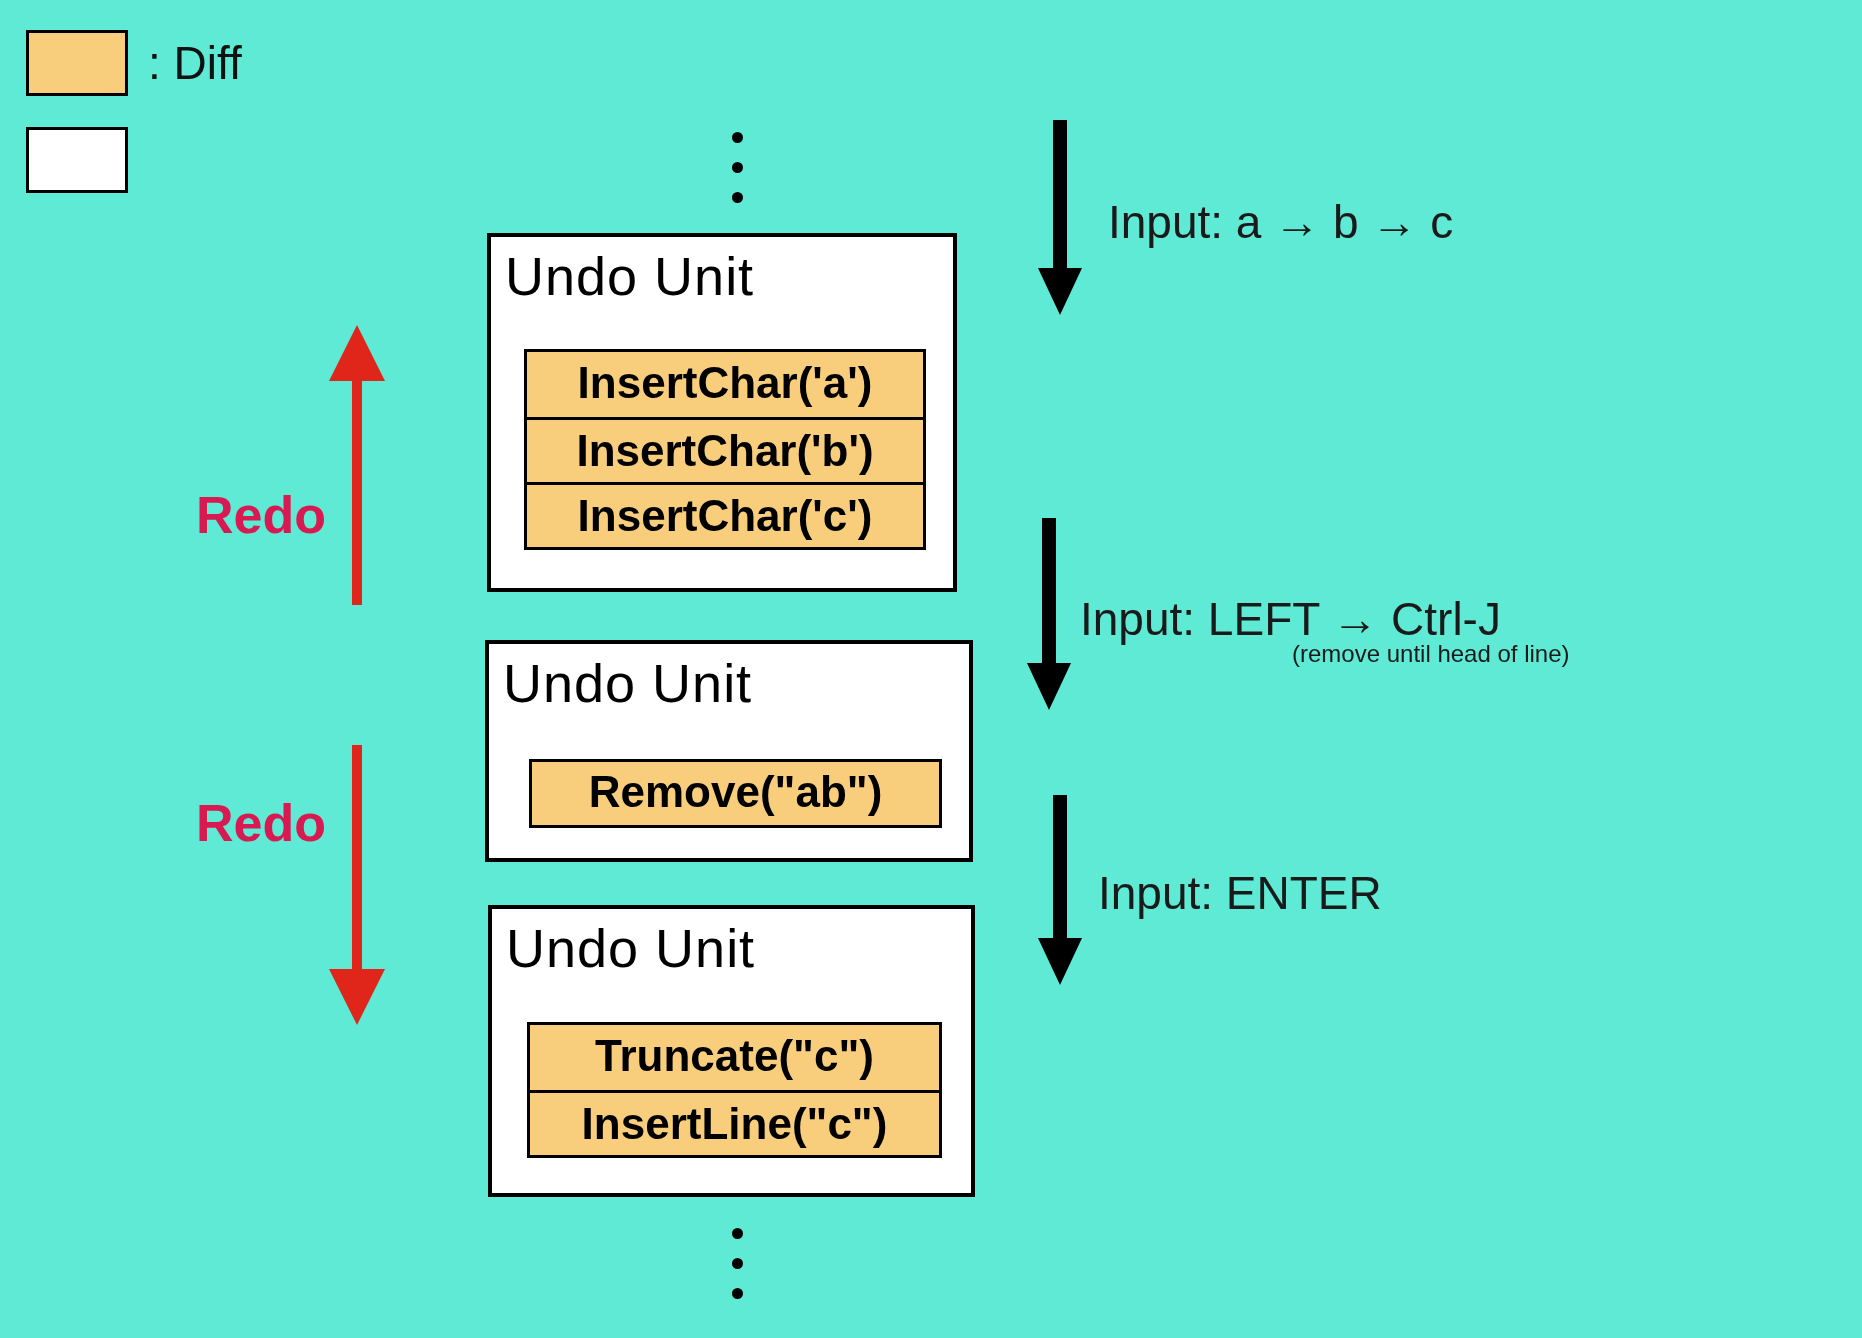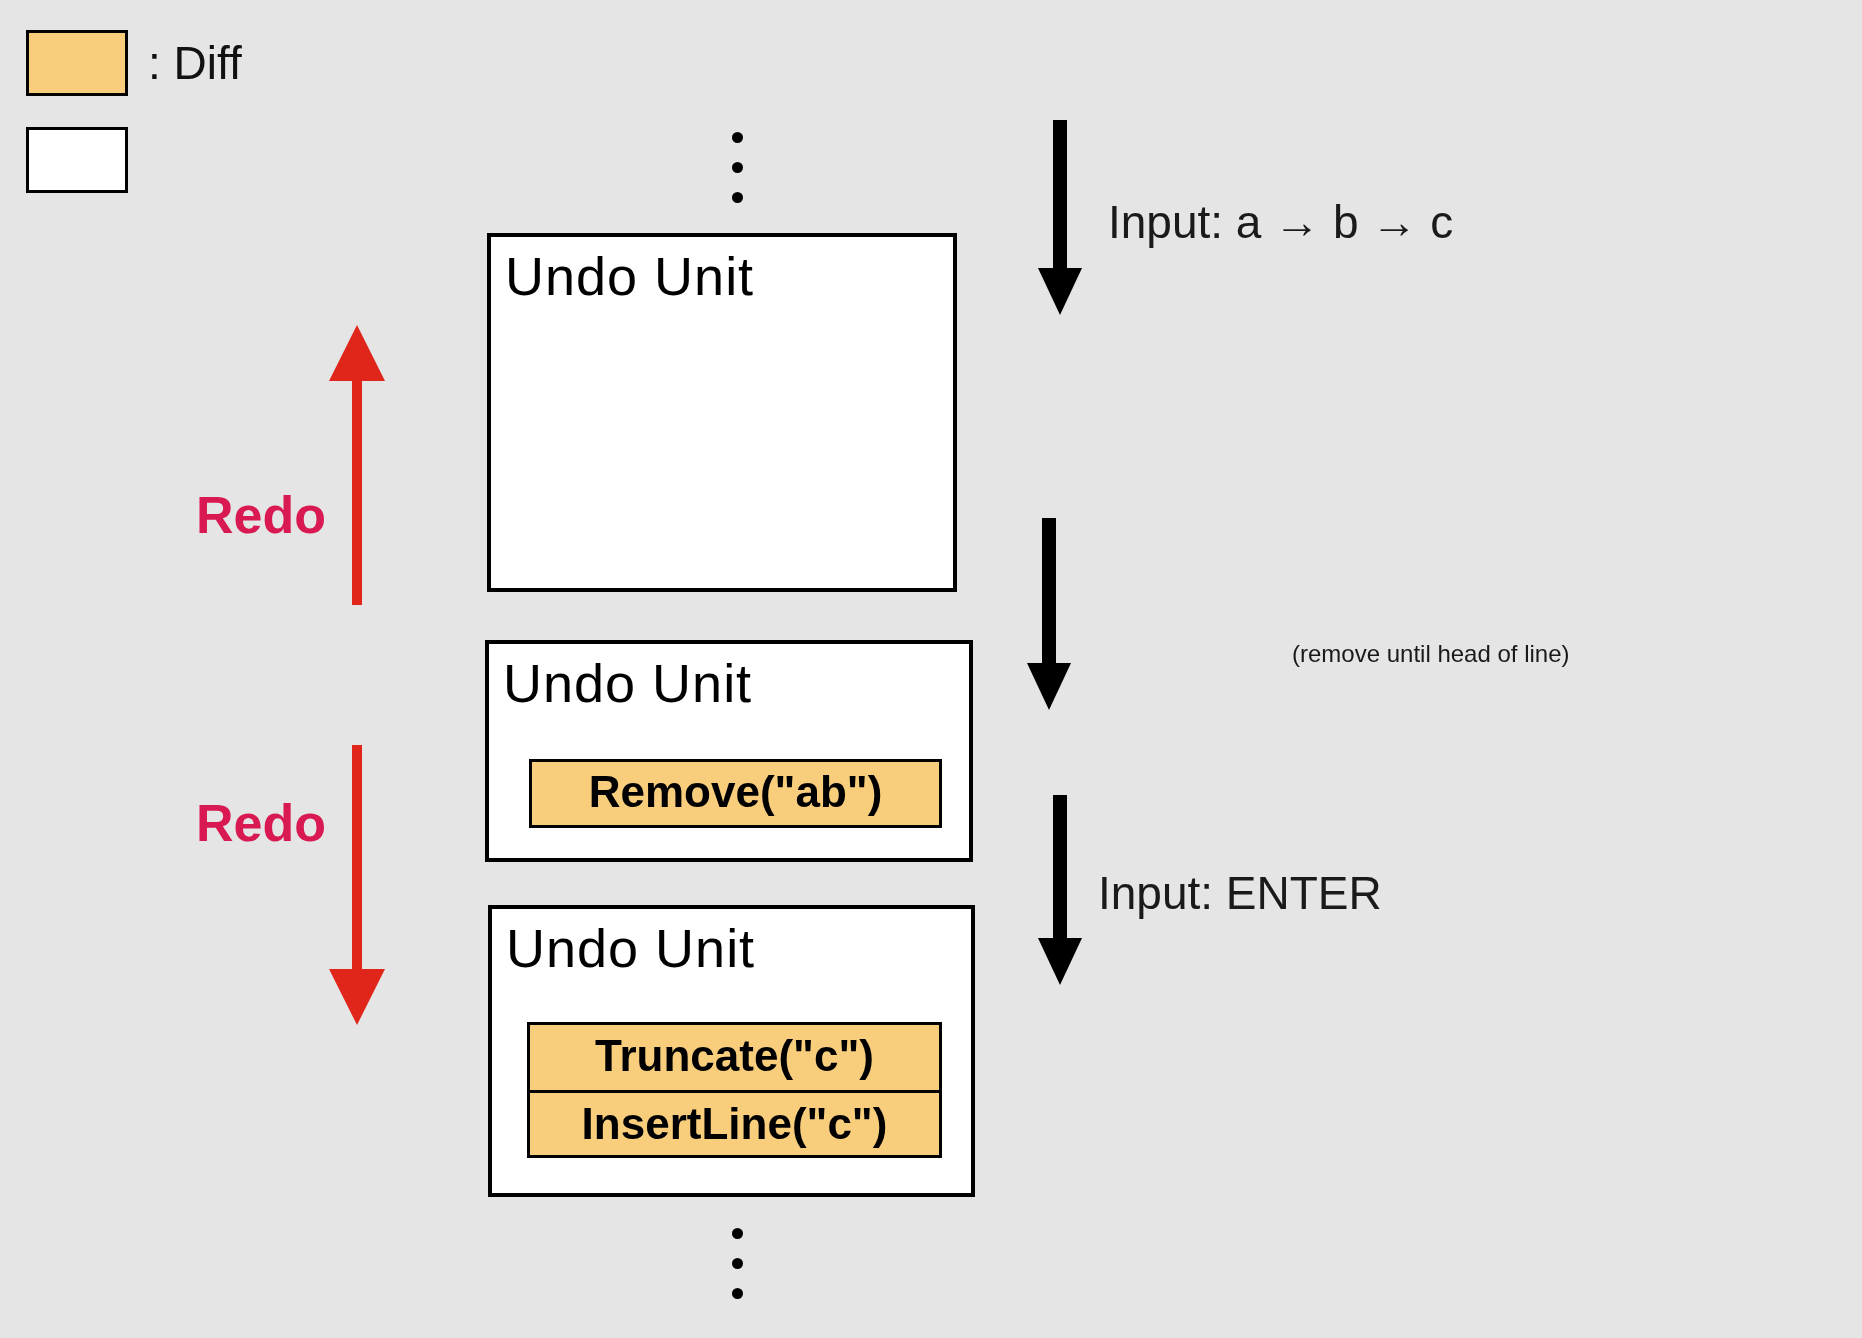--- a/index.html
+++ b/index.html
@@ -2,21 +2,21 @@
 <html><head>
 <meta charset="utf-8">
 <style>
   * { margin: 0; padding: 0; box-sizing: border-box; }
   html, body { background: #ffffff; }
   body { font-family: "Liberation Sans", "DejaVu Sans", sans-serif; }
   .canvas {
     position: relative;
     width: 1862px;
     height: 1338px;
-    background: #e5e5e5;
+    background: #5eead4;
     overflow: hidden;
   }
   .abs { position: absolute; }
 
   
   .swatch {
     width: 102px; height: 66px;
     border: 3px solid #000;
     background: #fff;
   }
@@ -91,20 +91,25 @@
   <div class="abs swatch" style="left:26px; top:127px;"></div>
 
   <div class="abs dots" style="left:732px; top:132px;">
     <span class="dot"></span>
       <span class="dot"></span>
       <span class="dot"></span>
   </div>
 
   <div class="abs unit-box" style="left:487px; top:233px; width:470px; height:359px;">
     <div class="unit-title">Undo Unit</div>
+    <div class="diff-stack" style="left:33px; top:112px; width:402px;">
+      <div class="diff-row" style="background: rgb(248, 206, 124);">InsertChar('a')</div>
+      <div class="diff-row" style="background: rgb(248, 206, 124);">InsertChar('b')</div>
+      <div class="diff-row" style="background: rgb(248, 206, 124);">InsertChar('c')</div>
+    </div>
   </div>
 
   <div class="abs unit-box" style="left:485px; top:640px; width:488px; height:222px;">
     <div class="unit-title">Undo Unit</div>
     <div class="diff-stack" style="left:40px; top:115px; width:413px;">
       <div class="diff-row" style="height: 63px; line-height: 60px; background: rgb(248, 206, 124);">Remove("ab")</div>
     </div>
   </div>
 
   <div class="abs unit-box" style="left:488px; top:905px; width:487px; height:292px;">
@@ -144,20 +149,21 @@
     </svg>
   </div>
   <div class="abs input-label" style="left:1092px; top:195px;margin-left:16px;">Input: a → b → c</div>
 
   <div class="abs" style="left:1021px; top:518px;">
     <svg width="56" height="192" viewBox="0 0 56 192">
       <rect x="21" y="0" width="14" height="147" fill="#000000"></rect>
       <polygon points="6,145 50,145 28,192" fill="#000000"></polygon>
     </svg>
   </div>
+  <div class="abs input-label" style="left:1080px; top:592px;">Input: LEFT → Ctrl-J</div>
   <div class="abs input-note" style="left:1292px; top:640px;">(remove until head of line)</div>
 
   <div class="abs" style="left:1032px; top:795px;">
     <svg width="56" height="190" viewBox="0 0 56 190">
       <rect x="21" y="0" width="14" height="145" fill="#000000"></rect>
       <polygon points="6,143 50,143 28,190" fill="#000000"></polygon>
     </svg>
   </div>
   <div class="abs input-label" style="left:1098px; top:866px;">Input: ENTER</div>
 

